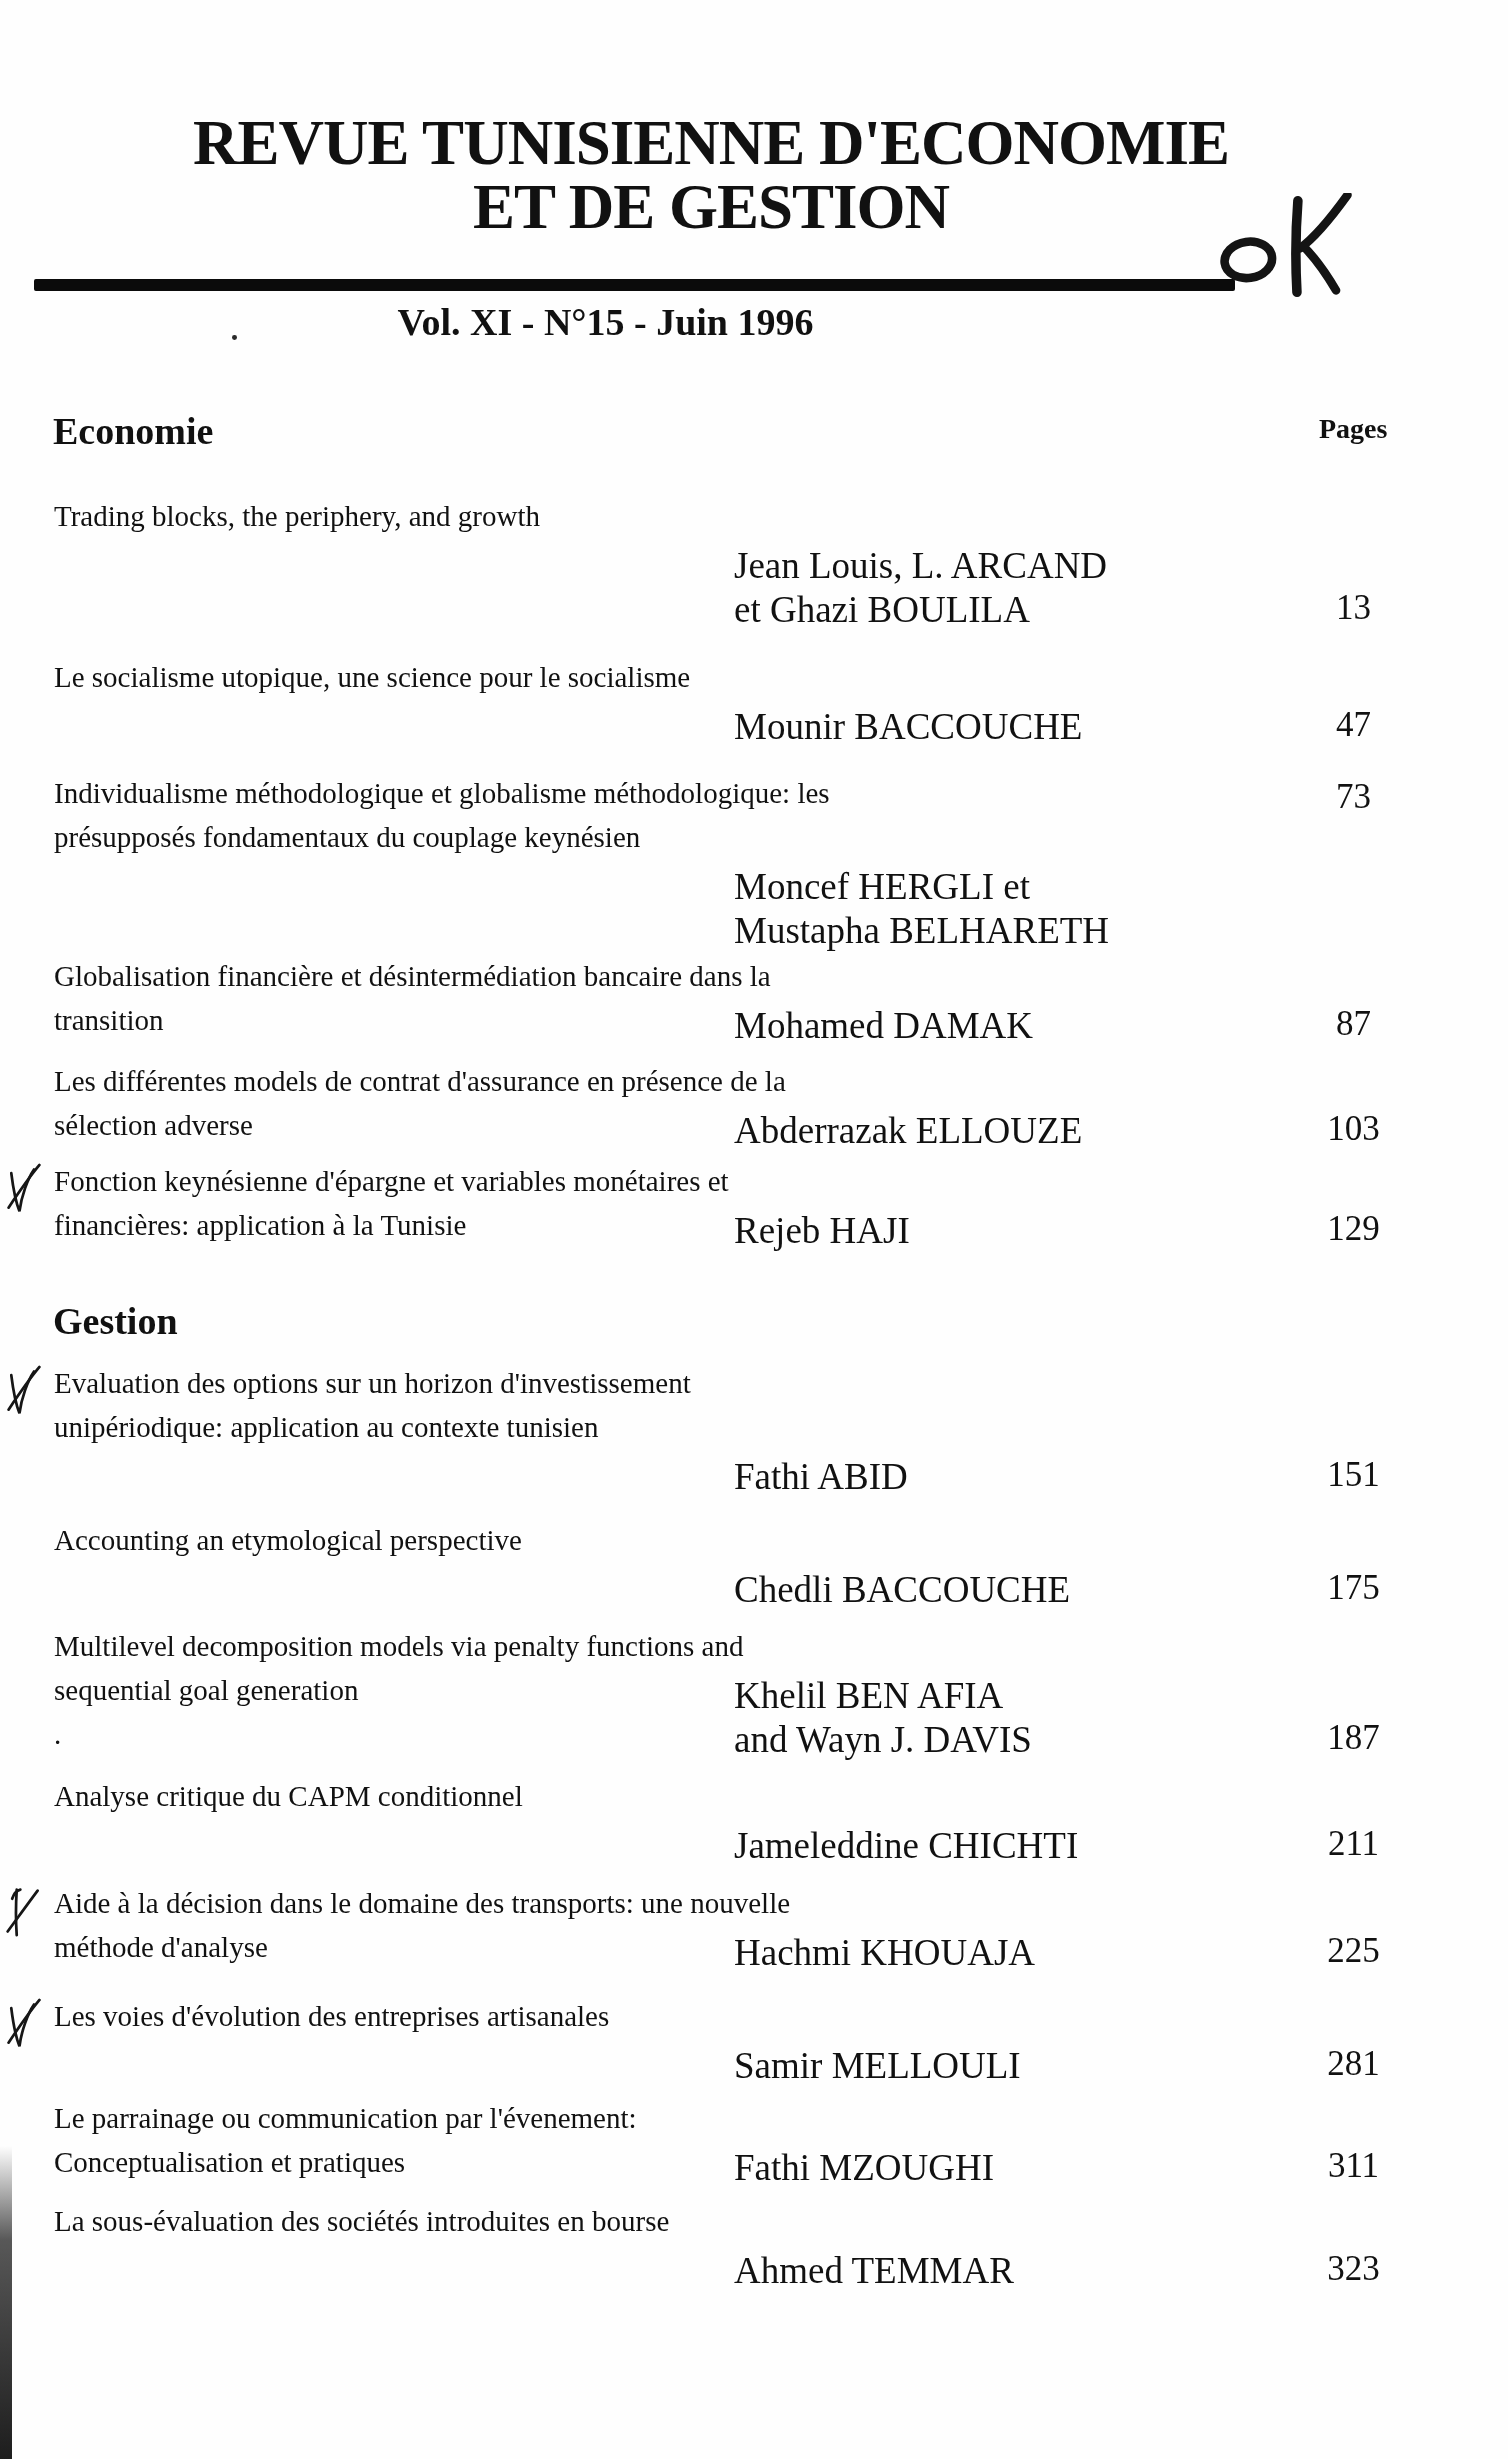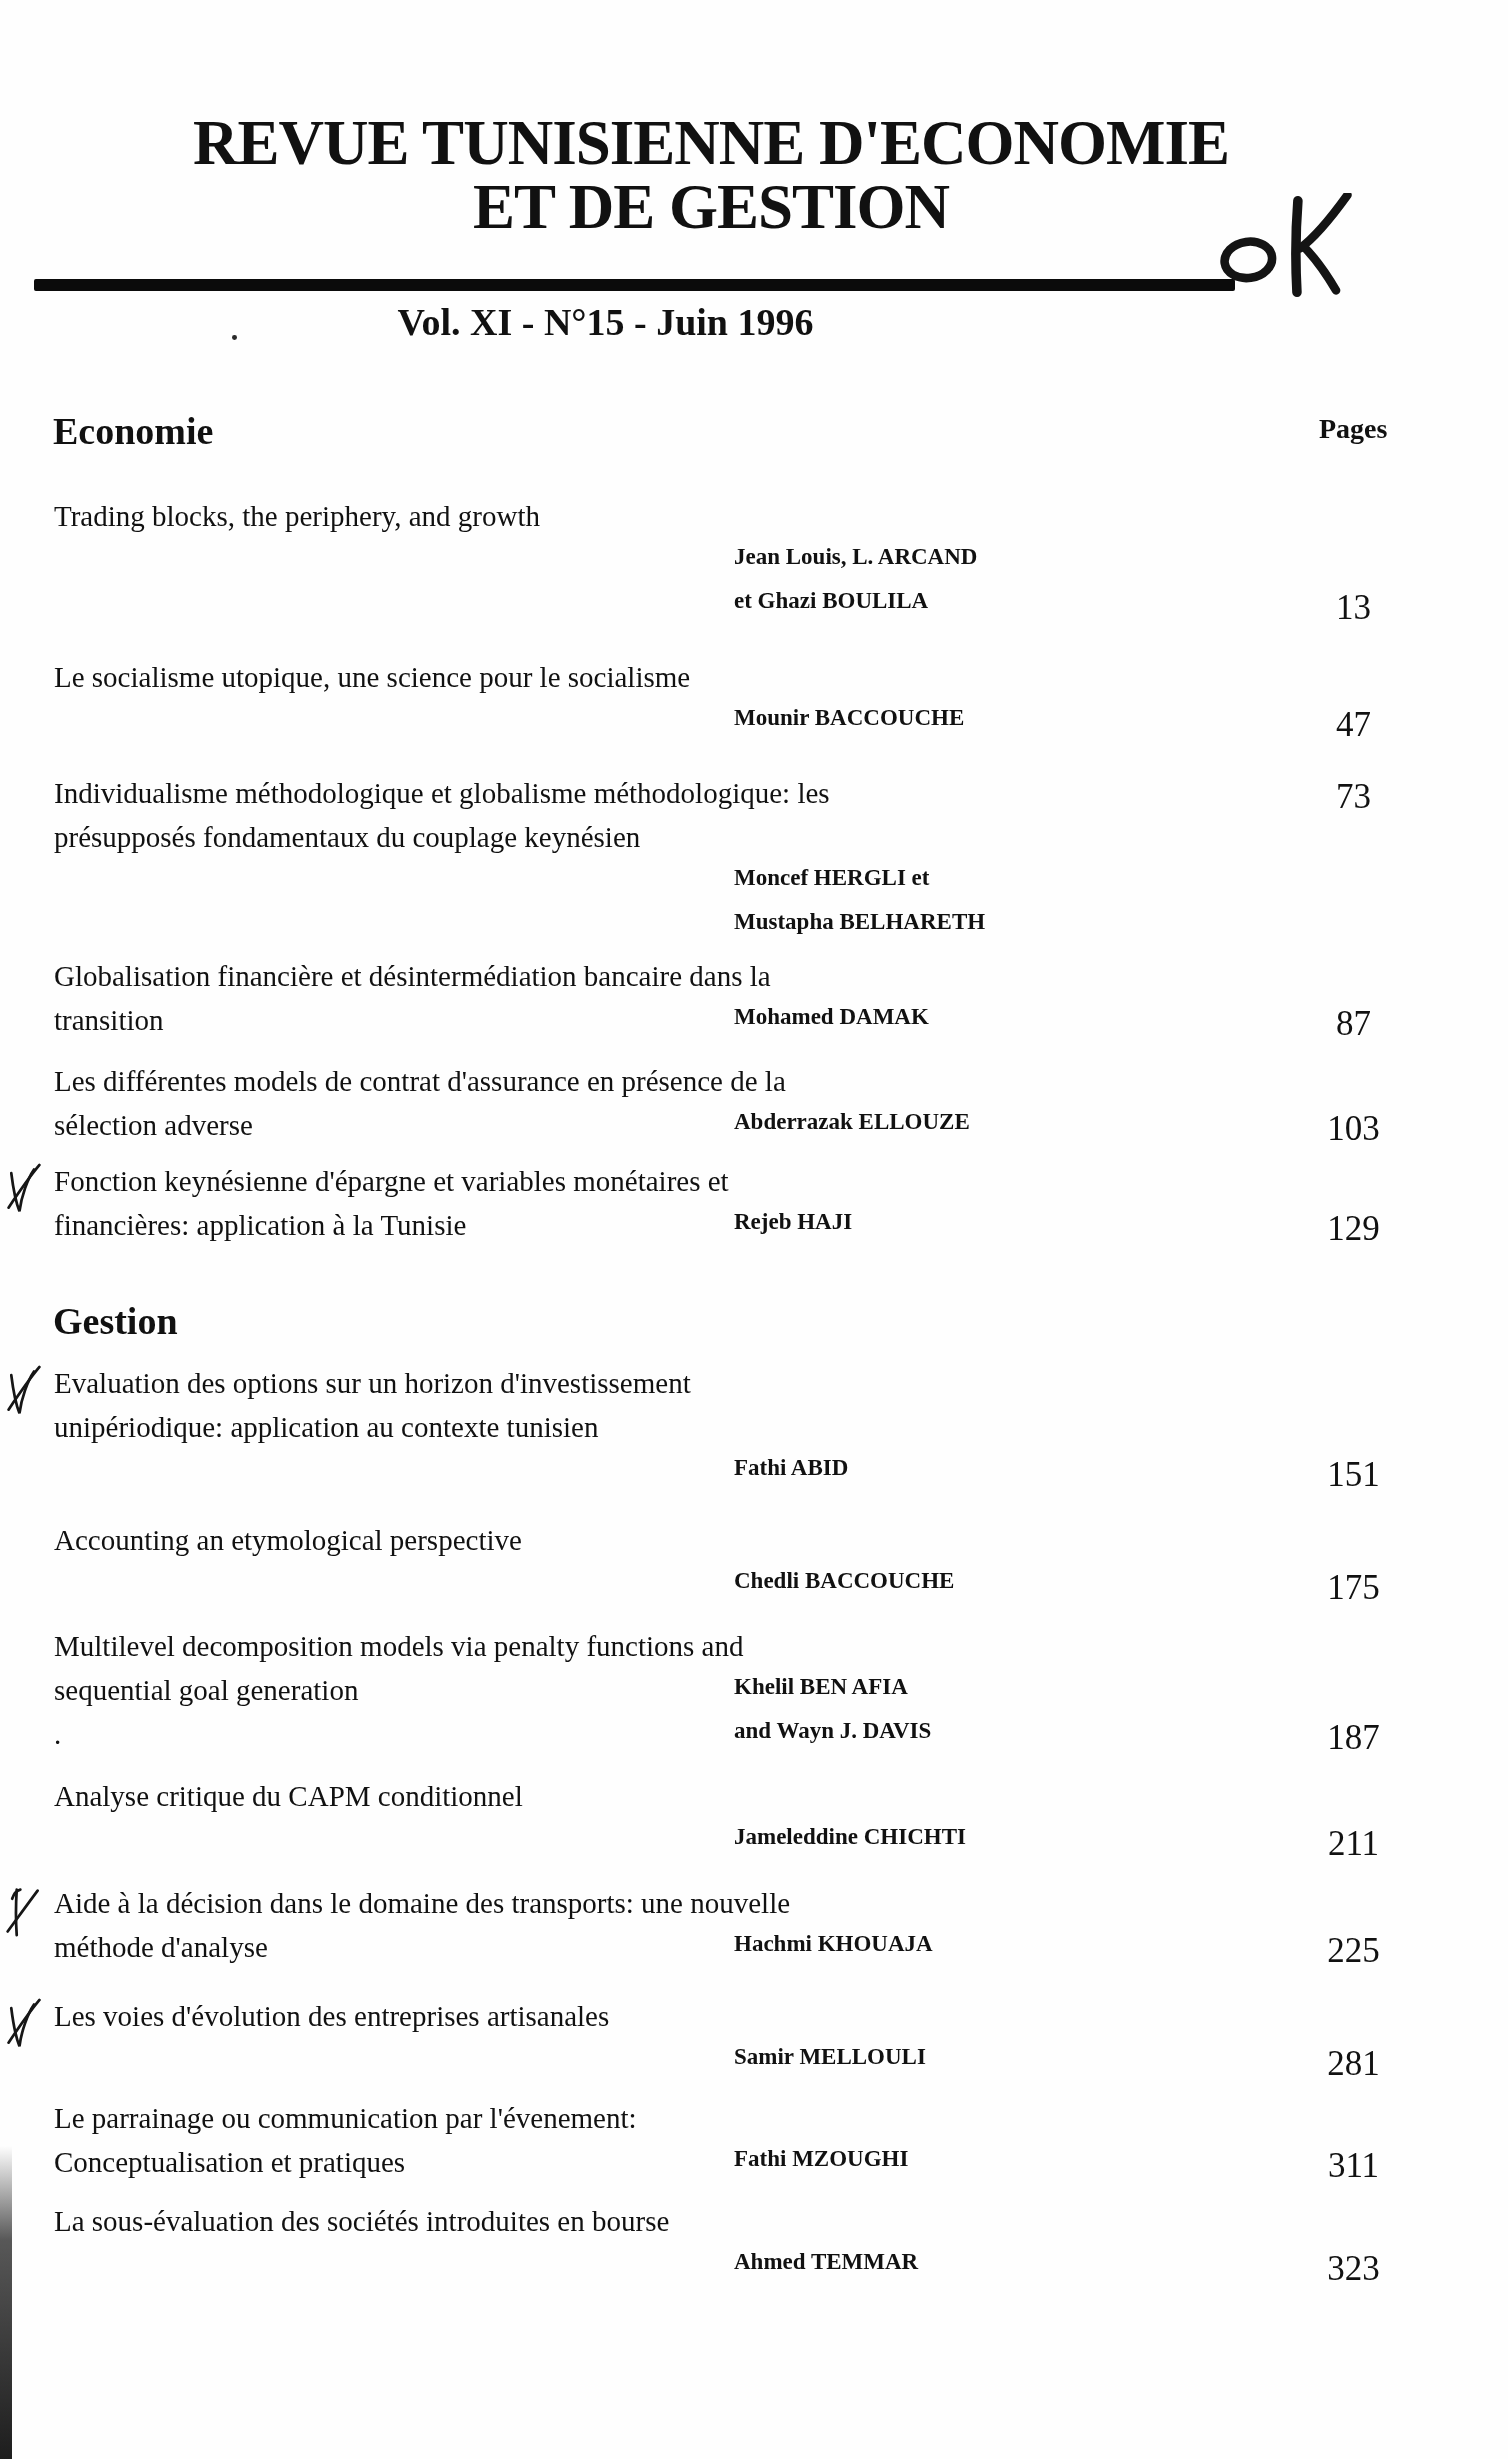--- a/index.html
+++ b/index.html
@@ -11,21 +11,21 @@
     position:absolute;top:111px;left:57px;width:1308px;text-align:center;
     font-weight:bold;font-size:63px;line-height:64px;letter-spacing:-1px;
   }
   .rule{position:absolute;top:279px;left:34px;width:1201px;height:12.4px;background:#0b0b0b;border-radius:1.9px;}
   .issue{position:absolute;top:300px;left:0;width:1123px;text-align:center;font-weight:bold;font-size:38px;padding-left:44px;}
   .sec-head{position:absolute;left:53px;font-weight:bold;font-size:38px;}
   .pages-head{position:absolute;left:1319px;top:413px;font-weight:bold;font-size:28px;}
   .entry{position:absolute;left:0;width:1508px;}
   .row{position:relative;height:44px;}
   .t{position:absolute;left:54px;top:0;white-space:nowrap;font-size:29px;}
-  .a{position:absolute;left:734px;top:0;white-space:nowrap;font-size:23px;font-weight:bold;}
+  .a{position:absolute;left:734px;top:0;white-space:nowrap;font-size:37px;font-weight:normal;}
   .p{position:absolute;left:1317px;top:0;width:73px;text-align:center;font-size:35px;}
   .mark{position:absolute;left:3.8px;top:-5.7px;width:40px;height:61px;}
   .ok-note{position:absolute;left:1214px;top:193px;width:164px;height:107px;}
   .edge-band{
     position:absolute;left:0;top:2146px;width:12.4px;height:314px;
     background:linear-gradient(to bottom, rgba(17,17,17,0), rgba(17,17,17,0.7) 30%, rgba(17,17,17,0.95));
   }
   .speck{position:absolute;width:4.8px;height:4.8px;border-radius:50%;background:#2a2a2a;}
 </style>
 </head>

